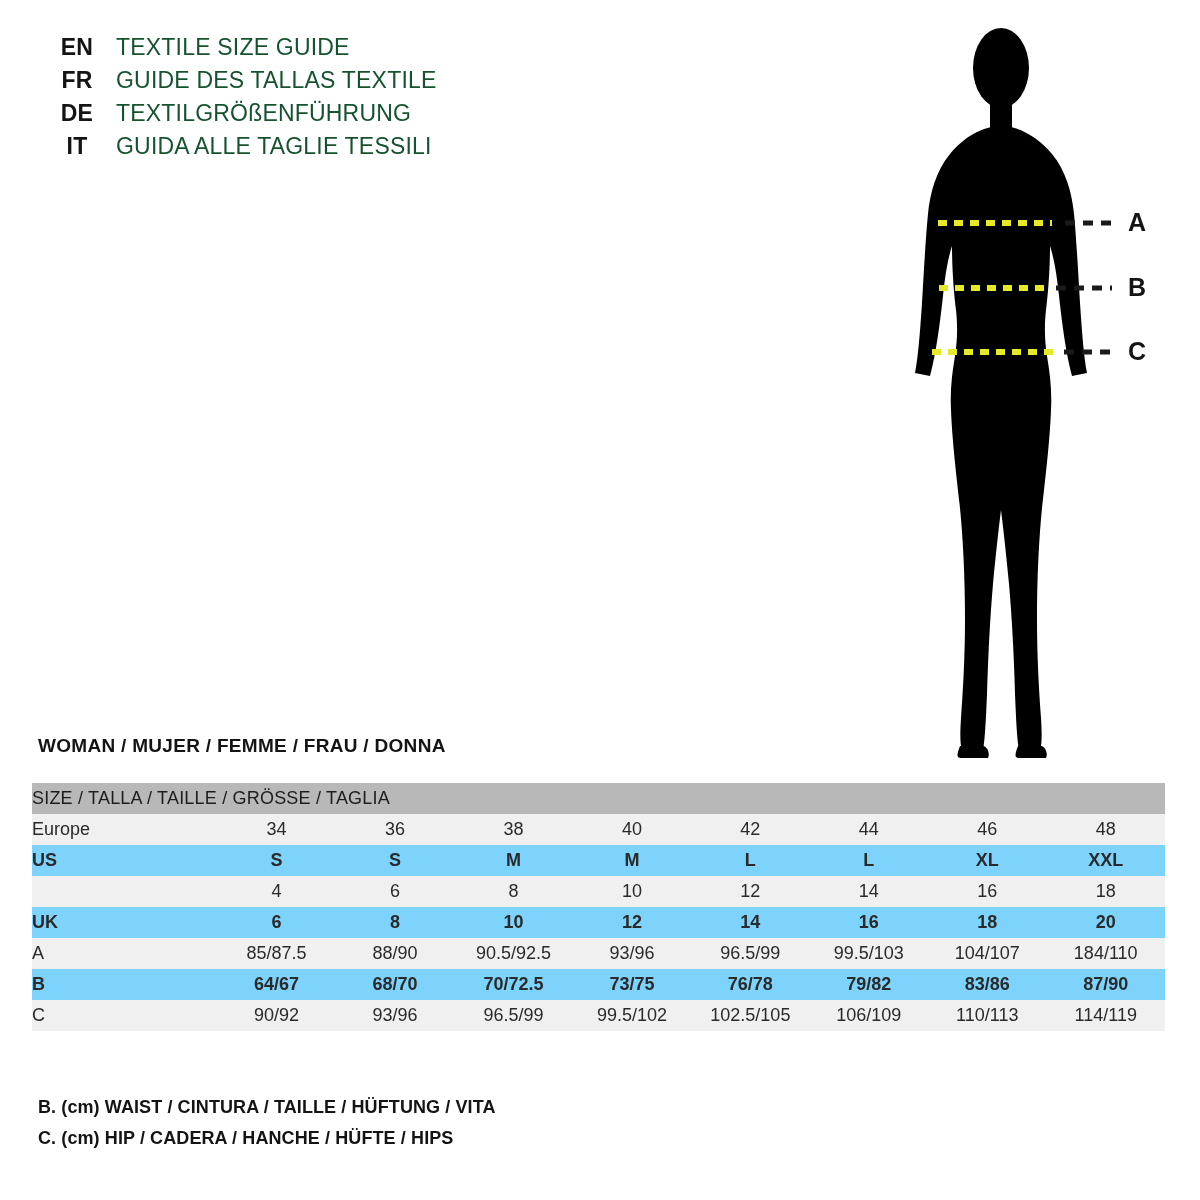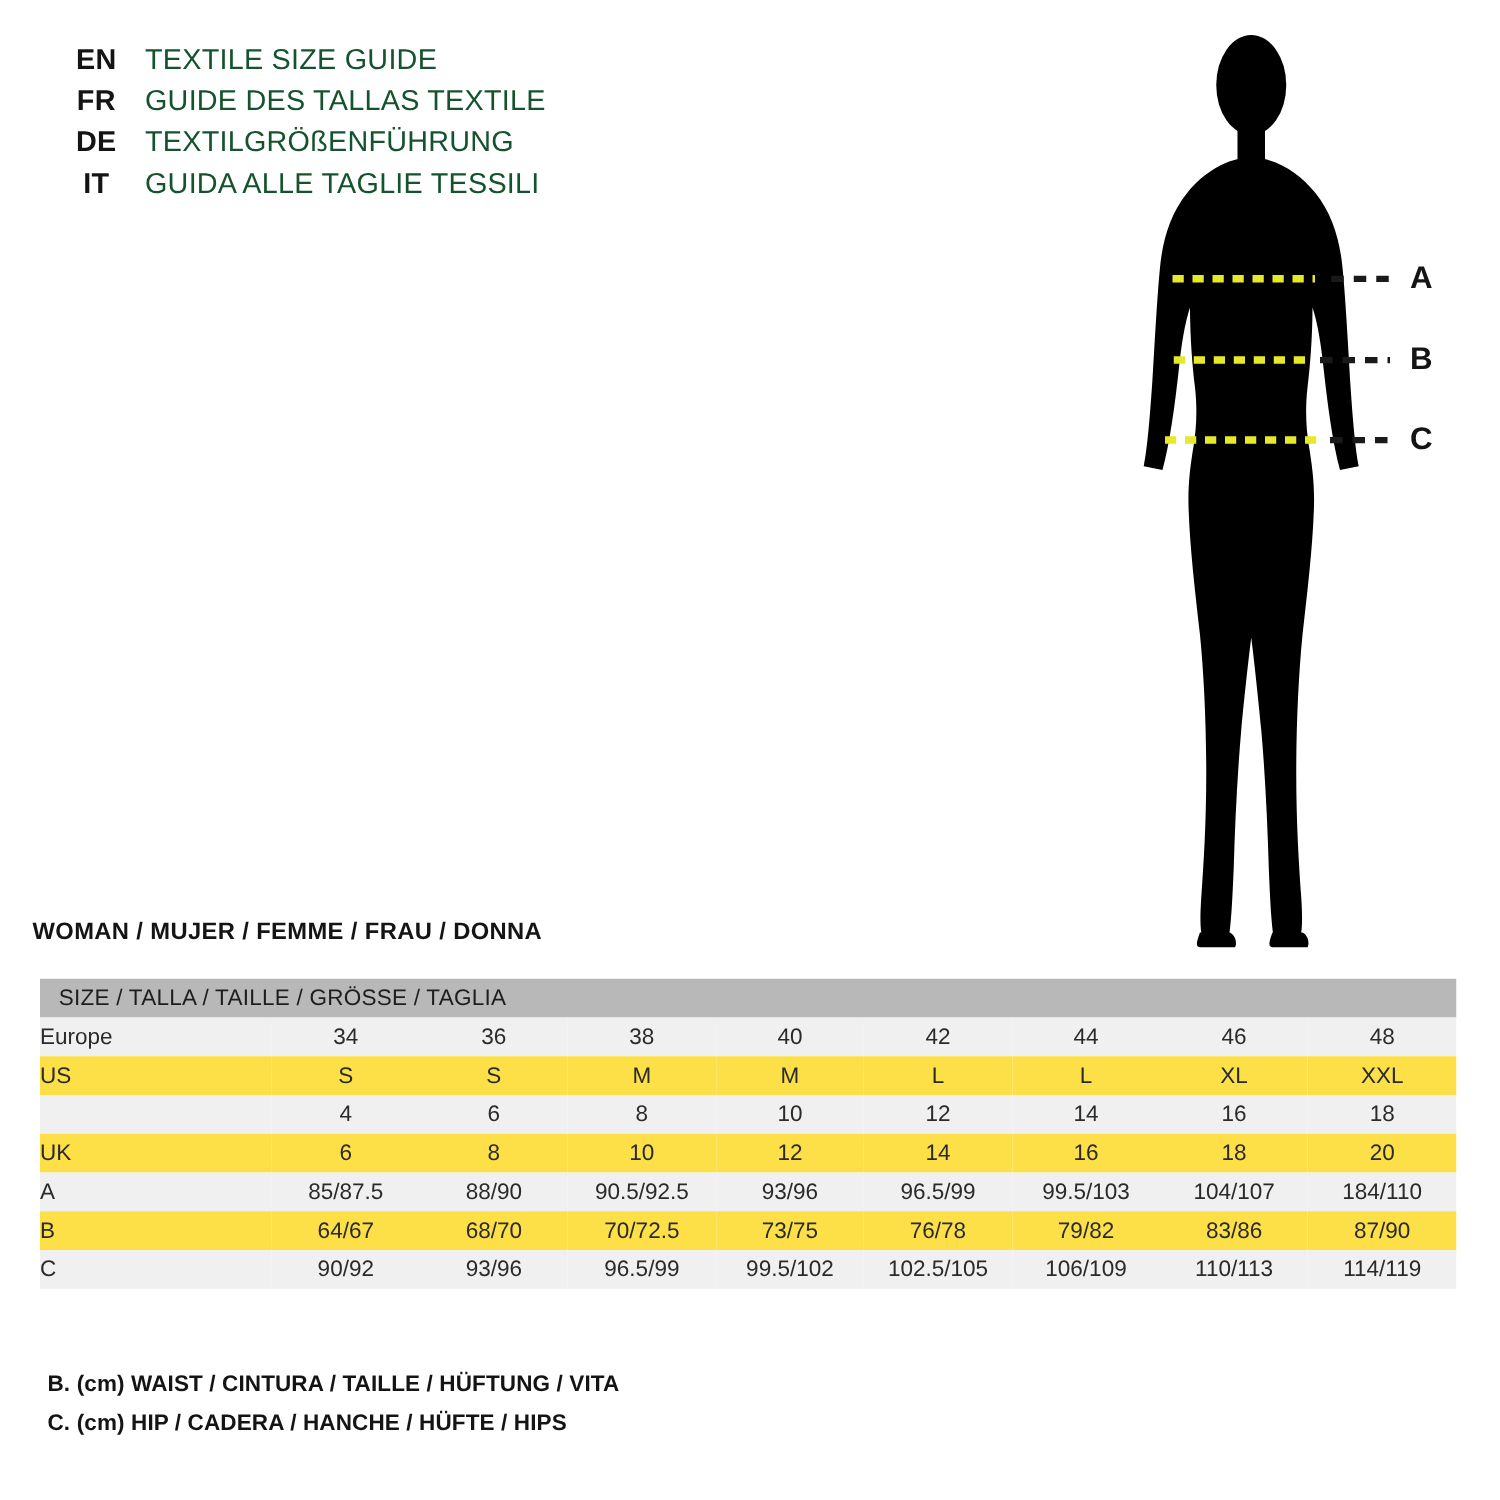--- a/index.html
+++ b/index.html
@@ -72,21 +72,21 @@
     line-height: 1;
   }
   .m-a { top: 192px; left: 268px; }
   .m-b { top: 257px; left: 268px; }
   .m-c { top: 321px; left: 268px; }
 
   
   .section-heading {
     position: absolute;
     top: 735px;
-    left: 26px;
+    left: 38px;
     font-size: 19px;
     font-weight: bold;
     letter-spacing: 0.3px;
     color: #141414;
   }
 
   table.size-table {
     position: absolute;
     top: 783px;
     left: 32px;
@@ -105,25 +105,25 @@
     line-height: 31px;
     font-weight: normal;
     color: #2a2a2a;
     border: none;
   }
   tr.header-row th {
     background: #b8b8b8;
     font-size: 18px;
     color: #1d1d1d;
     text-align: left;
-    padding-left: 15px;
+    padding-left: 0;
     letter-spacing: 0.2px;
   }
   tr.row-light td { background: #f0f0f0; }
-  tr.row-dark td { background: #fde047; }
+  tr.row-dark td { background: #7dd3fc; font-weight: bold; }
   td.lbl {
     text-align: left;
     padding-left: 9px;
   }
   td.val {
     text-align: center;
   }
 
   
   .footnotes {

